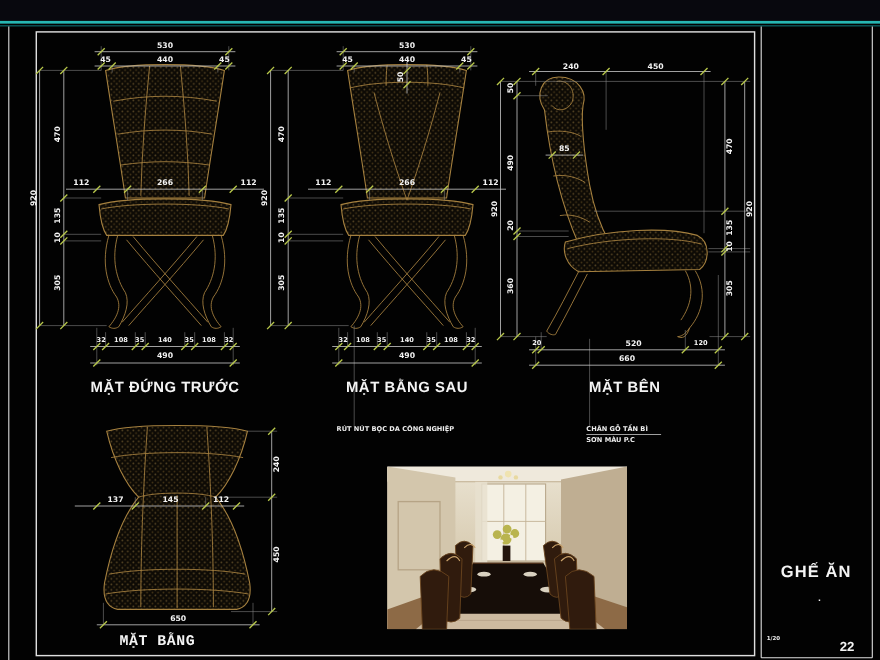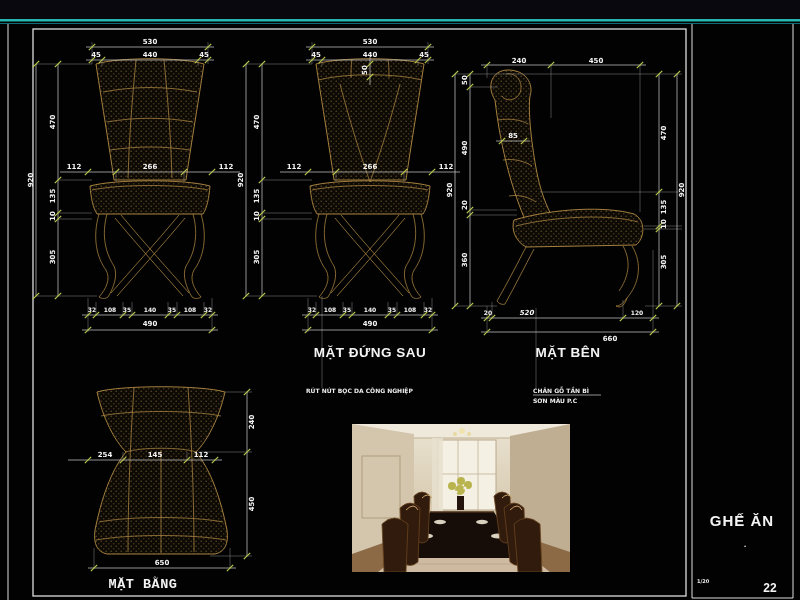--- a/index.html
+++ b/index.html
@@ -270,20 +270,21 @@
 <span class="lbl v" style="left:53px;top:257px;">305</span>
 <span class="lbl v" style="left:31px;top:180px;">920</span>
 <span class="lbl s" style="left:92px;top:310px;">32</span>
 <span class="lbl s" style="left:110px;top:310px;">108</span>
 <span class="lbl s" style="left:127px;top:310px;">35</span>
 <span class="lbl s" style="left:150px;top:310px;">140</span>
 <span class="lbl s" style="left:172px;top:310px;">35</span>
 <span class="lbl s" style="left:190px;top:310px;">108</span>
 <span class="lbl s" style="left:208px;top:310px;">32</span>
 <span class="lbl" style="left:150px;top:324px;">490</span>
+<span class="lbl t" style="left:150px;top:352px;">MẶT ĐỨNG TRƯỚC</span>
 
 <span class="lbl" style="left:370px;top:42px;">530</span>
 <span class="lbl" style="left:316px;top:55px;">45</span>
 <span class="lbl" style="left:370px;top:55px;">440</span>
 <span class="lbl" style="left:424px;top:55px;">45</span>
 <span class="lbl v" style="left:365px;top:70px;">50</span>
 <span class="lbl" style="left:294px;top:167px;">112</span>
 <span class="lbl" style="left:370px;top:167px;">266</span>
 <span class="lbl" style="left:446px;top:167px;">112</span>
 <span class="lbl v" style="left:257px;top:122px;">470</span>
@@ -292,45 +293,45 @@
 <span class="lbl v" style="left:257px;top:257px;">305</span>
 <span class="lbl v" style="left:241px;top:180px;">920</span>
 <span class="lbl s" style="left:312px;top:310px;">32</span>
 <span class="lbl s" style="left:330px;top:310px;">108</span>
 <span class="lbl s" style="left:347px;top:310px;">35</span>
 <span class="lbl s" style="left:370px;top:310px;">140</span>
 <span class="lbl s" style="left:392px;top:310px;">35</span>
 <span class="lbl s" style="left:410px;top:310px;">108</span>
 <span class="lbl s" style="left:428px;top:310px;">32</span>
 <span class="lbl" style="left:370px;top:324px;">490</span>
-<span class="lbl t" style="left:370px;top:352px;">MẶT ĐỨNG SAU</span>
+<span class="lbl t" style="left:370px;top:352px;">MẶT BẰNG SAU</span>
 <span class="n" style="left:306px;top:388px;">RÚT NÚT BỌC DA CÔNG NGHIỆP</span>
 
 <span class="lbl" style="left:519px;top:61px;">240</span>
 <span class="lbl" style="left:596px;top:61px;">450</span>
 <span class="lbl" style="left:513px;top:136px;">85</span>
 <span class="lbl v" style="left:465px;top:80px;">50</span>
 <span class="lbl v" style="left:465px;top:148px;">490</span>
 <span class="lbl v" style="left:465px;top:205px;">20</span>
 <span class="lbl v" style="left:465px;top:260px;">360</span>
 <span class="lbl v" style="left:450px;top:190px;">920</span>
 <span class="lbl v" style="left:664px;top:133px;">470</span>
 <span class="lbl v" style="left:664px;top:207px;">135</span>
 <span class="lbl v" style="left:664px;top:224px;">10</span>
 <span class="lbl v" style="left:664px;top:262px;">305</span>
 <span class="lbl v" style="left:682px;top:190px;">920</span>
 <span class="lbl s" style="left:488px;top:313px;">20</span>
-<span class="lbl" style="left:527px;top:313px;font-style:italic;">520</span>
+<span class="lbl" style="left:576px;top:313px;">520</span>
 <span class="lbl s" style="left:637px;top:313px;">120</span>
-<span class="lbl" style="left:570px;top:339px;margin-left:40px;">660</span>
+<span class="lbl" style="left:570px;top:327px;">660</span>
 <span class="lbl t" style="left:568px;top:352px;">MẶT BÊN</span>
 <span class="n" style="left:533px;top:388px;">CHÂN GỖ TẦN BÌ</span>
 <span class="n" style="left:533px;top:398px;">SƠN MÀU P.C</span>
 
-<span class="lbl" style="left:105px;top:455px;">254</span>
+<span class="lbl" style="left:105px;top:455px;">137</span>
 <span class="lbl" style="left:155px;top:455px;">145</span>
 <span class="lbl" style="left:201px;top:455px;">112</span>
 <span class="lbl v" style="left:252px;top:422px;">240</span>
 <span class="lbl v" style="left:252px;top:504px;">450</span>
 <span class="lbl" style="left:162px;top:563px;">650</span>
 <span class="lbl t" style="left:143px;top:584px;font-family:Liberation Mono, monospace;">MẶT BẰNG</span>
 
 <span class="lbl big" style="left:742px;top:520px;">GHẾ ĂN</span>
 <span class="lbl" style="left:745px;top:545px;">.</span>
 <span class="n tiny" style="left:697px;top:578px;">1/20</span>

